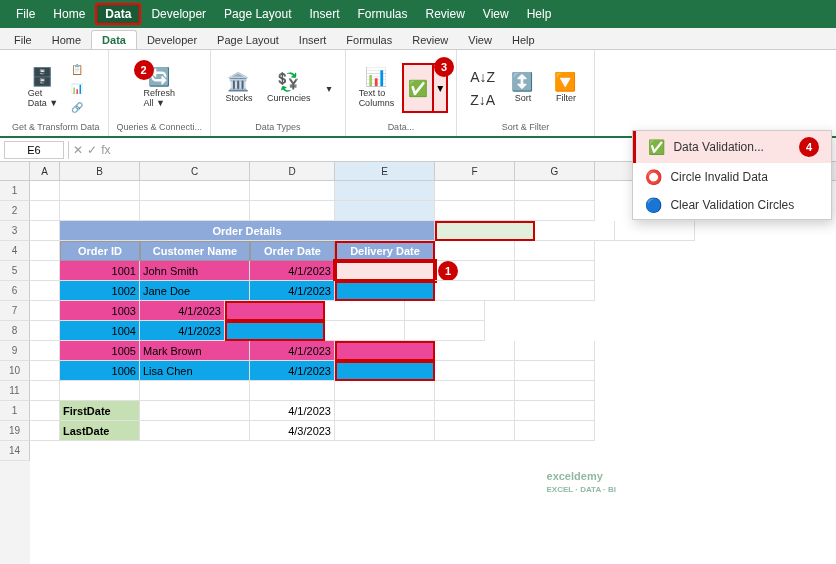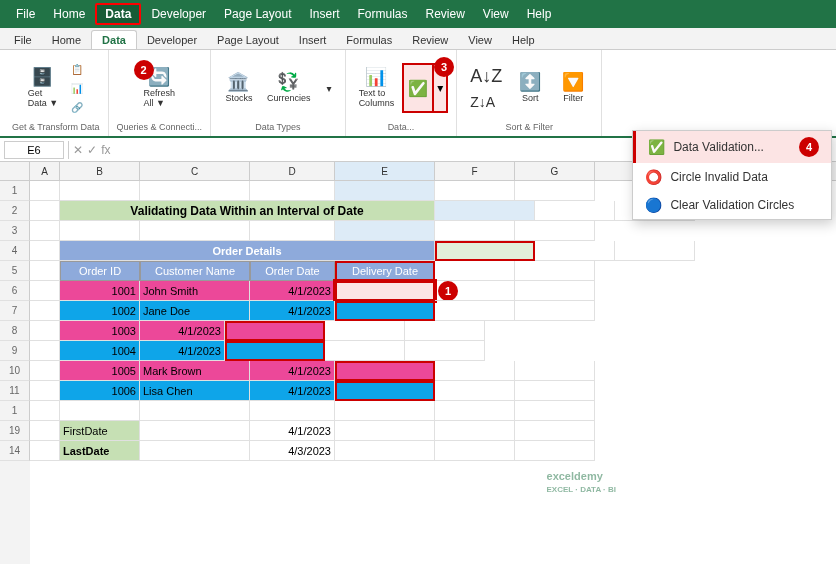--- a/index.html
+++ b/index.html
@@ -51,21 +51,21 @@
     .cell-a { width: 30px; min-width: 30px; }
     .cell-b { width: 80px; min-width: 80px; }
     .cell-c { width: 110px; min-width: 110px; }
     .cell-d { width: 85px; min-width: 85px; }
     .cell-e { width: 100px; min-width: 100px; }
     .cell-f { width: 80px; min-width: 80px; }
     .cell-g { width: 80px; min-width: 80px; }
     .data-row-alt { background: #0ea5e9; }
     .data-row { background: #ec4899; }
     .merged-title { background: #c6e0b4; font-weight: bold; text-align: center; justify-content: center; }
-    .col-header-bold { font-weight: normal; background: #8eaadb; color: #fff; border: 1px solid #999; justify-content: center; text-align: right; }
+    .col-header-bold { font-weight: bold; background: #8eaadb; color: #fff; border: 1px solid #999; justify-content: center; text-align: right; }
     .selected-col { background: #ddebf7; }
 
     
     .dropdown-overlay { position: fixed; top: 130px; right: 4px; background: #fff; border: 1px solid #ccc; box-shadow: 2px 4px 12px rgba(0,0,0,0.2); min-width: 200px; z-index: 100; }
     .dropdown-item { display: flex; align-items: center; padding: 6px 12px; gap: 8px; cursor: pointer; font-size: 12px; color: #333; }
     .dropdown-item.highlighted { background: #fce4e4; border-left: 3px solid #c00; }
     .dropdown-item .item-icon { font-size: 14px; color: #217346; }
 
     
     .badge { display: inline-flex; align-items: center; justify-content: center; width: 20px; height: 20px; border-radius: 50%; color: #fff; font-size: 11px; font-weight: bold; }
@@ -171,21 +171,21 @@
         <div class="badge badge-red" style="position:absolute;top:-6px;right:-6px;">3</div>
       </div>
     </div>
     <div class="ribbon-group-label">Data...</div>
   </div>
 
   <div class="ribbon-group">
     <div class="ribbon-group-buttons">
       <div style="display:flex;flex-direction:column;gap:1px;">
         <div class="ribbon-btn-small">
-            <span style="font-size:18px;">A↓Z</span>
+            <span style="font-size:14px;">A↓Z</span>
           </div>
         <div class="ribbon-btn-small">
             <span style="font-size:14px;">Z↓A</span>
           </div>
       </div>
       <div class="ribbon-btn" style="position:relative;">
         <div class="btn-icon">↕️</div>
         <div class="btn-label">Sort</div>
       </div>
       <div class="ribbon-btn">
@@ -245,27 +245,20 @@
       <div class="grid-row">
         <div class="grid-cell cell-a"></div>
         <div class="grid-cell cell-b"></div>
         <div class="grid-cell cell-c"></div>
         <div class="grid-cell cell-d"></div>
         <div class="grid-cell cell-e selected-col"></div>
         <div class="grid-cell cell-f"></div>
         <div class="grid-cell cell-g"></div>
       </div>
 
-      <div class="grid-row">
-        <div class="grid-cell cell-a"></div>
-        <div class="grid-cell merged-title" style="width:375px;font-size:12px;">Validating Data Within an Interval of Date</div>
-        <div class="grid-cell cell-e selected-col"></div>
-        <div class="grid-cell cell-f"></div>
-        <div class="grid-cell cell-g"></div>
-      </div>
 
       <div class="grid-row">
         <div class="grid-cell cell-a"></div>
         <div class="grid-cell cell-b"></div>
         <div class="grid-cell cell-c"></div>
         <div class="grid-cell cell-d"></div>
         <div class="grid-cell cell-e selected-col"></div>
         <div class="grid-cell cell-f"></div>
         <div class="grid-cell cell-g"></div>
       </div>
@@ -353,21 +346,21 @@
         <div class="grid-cell cell-b"></div>
         <div class="grid-cell cell-c"></div>
         <div class="grid-cell cell-d"></div>
         <div class="grid-cell cell-e"></div>
         <div class="grid-cell cell-f"></div>
         <div class="grid-cell cell-g"></div>
       </div>
 
       <div class="grid-row">
         <div class="grid-cell cell-a"></div>
-        <div class="grid-cell cell-b" style="background:#c6e0b4;font-weight:normal;">FirstDate</div>
+        <div class="grid-cell cell-b" style="background:#c6e0b4;font-weight:bold;">FirstDate</div>
         <div class="grid-cell cell-c"></div>
         <div class="grid-cell cell-d" style="justify-content:flex-end;">4/1/2023</div>
         <div class="grid-cell cell-e"></div>
         <div class="grid-cell cell-f"></div>
         <div class="grid-cell cell-g"></div>
       </div>
 
       <div class="grid-row">
         <div class="grid-cell cell-a"></div>
         <div class="grid-cell cell-b" style="background:#c6e0b4;font-weight:bold;">LastDate</div>

